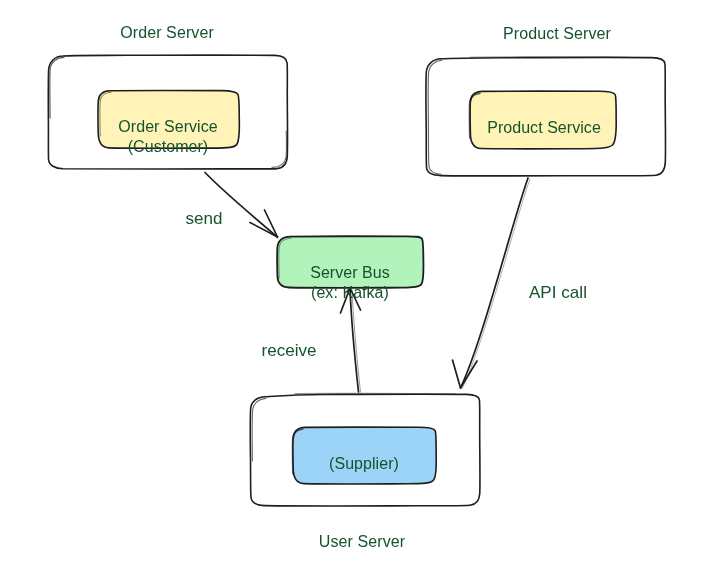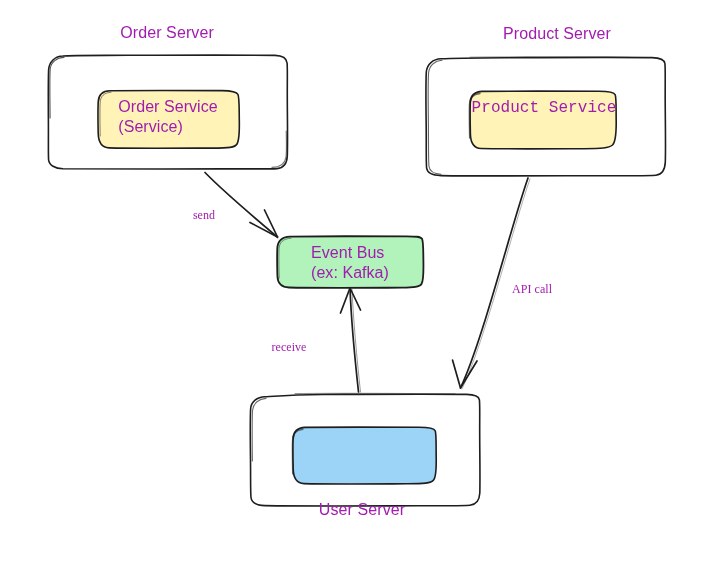--- a/index.html
+++ b/index.html
@@ -16,38 +16,38 @@
   }
   #canvas {
     position: absolute;
     left: 0;
     top: 0;
     width: 726px;
     height: 573px;
   }
   .lbl {
     position: absolute;
-    color: #a21caf;
+    color: #14532d;
     white-space: nowrap;
     line-height: 1.25;
-    text-align: left;
+    text-align: center;
     pointer-events: none;
   }
   .server-title {
     font-size: 16px;
     letter-spacing: 0.1px;
   }
   .node-text {
     font-size: 16px;
     letter-spacing: 0.05px;
+    margin-top: 20px;
   }
   .edge-label {
-    font-size: 12px;
+    font-size: 17px;
     letter-spacing: 0.05px;
-    font-family: Liberation Serif, serif;
   }
   .center {
     transform: translateX(-50%);
   }
 </style>
 </head>
 <body>
 
 <svg id="canvas" viewBox="0 0 726 573">
   <defs></defs>
@@ -138,36 +138,37 @@
     <path d="M528 178 C511 226 483 340 460.5 388" fill="none" stroke="#1e1e1e" stroke-width="1.7" stroke-linecap="round"></path>
     <path d="M530 179 C513 227 485 341 462 389" fill="none" stroke="#1e1e1e" stroke-width="0.8" stroke-linecap="round" opacity="0.45"></path>
     <path d="M460.5 388 L452.5 360 M460.5 388 L477 361" fill="none" stroke="#1e1e1e" stroke-width="1.7" stroke-linecap="round"></path>
   </g>
 </svg>
 
 <div class="lbl server-title center" style="left:167px; top:23px;">Order Server</div>
 
 <div class="lbl node-text center" style="left:168px; top:97px;">
   <div>Order Service</div>
-  <div>(Service)</div>
+  <div>(Customer)</div>
 </div>
 
 <div class="lbl server-title center" style="left:545px; top:24px;margin-left:12px;">Product Server</div>
 
-<div class="lbl node-text center" style="left:544px; top:98px;font-family:Liberation Mono, monospace;">
+<div class="lbl node-text center" style="left:544px; top:98px;">
   <div>Product Service</div>
 </div>
 
 <div class="lbl node-text center" style="left:350px; top:243px;">
-  <div>Event Bus</div>
+  <div>Server Bus</div>
   <div>(ex: Kafka)</div>
 </div>
 
 <div class="lbl node-text center" style="left:364px; top:434px;">
+  <div>(Supplier)</div>
 </div>
 
-<div class="lbl server-title center" style="left:362px; top:500px;">User Server</div>
+<div class="lbl server-title center" style="left:362px; top:532px;">User Server</div>
 
 <div class="lbl edge-label center" style="left:204px; top:208px;">send</div>
 
 <div class="lbl edge-label center" style="left:289px; top:340px;">receive</div>
 
-<div class="lbl edge-label center" style="left:532px; top:282px;">API call</div>
+<div class="lbl edge-label center" style="left:558px; top:282px;">API call</div>
 
 </body></html>

